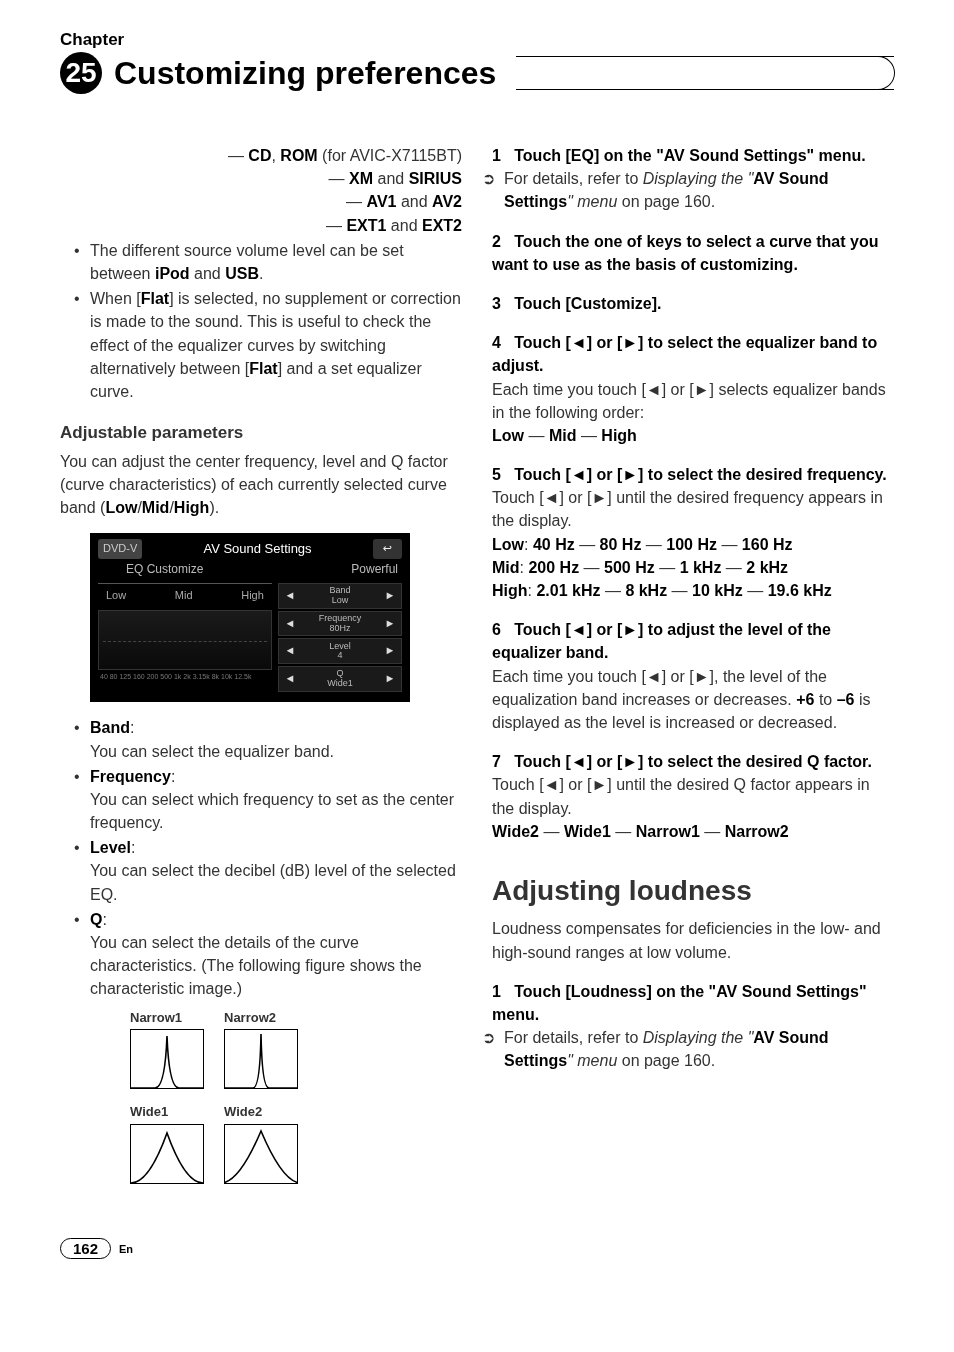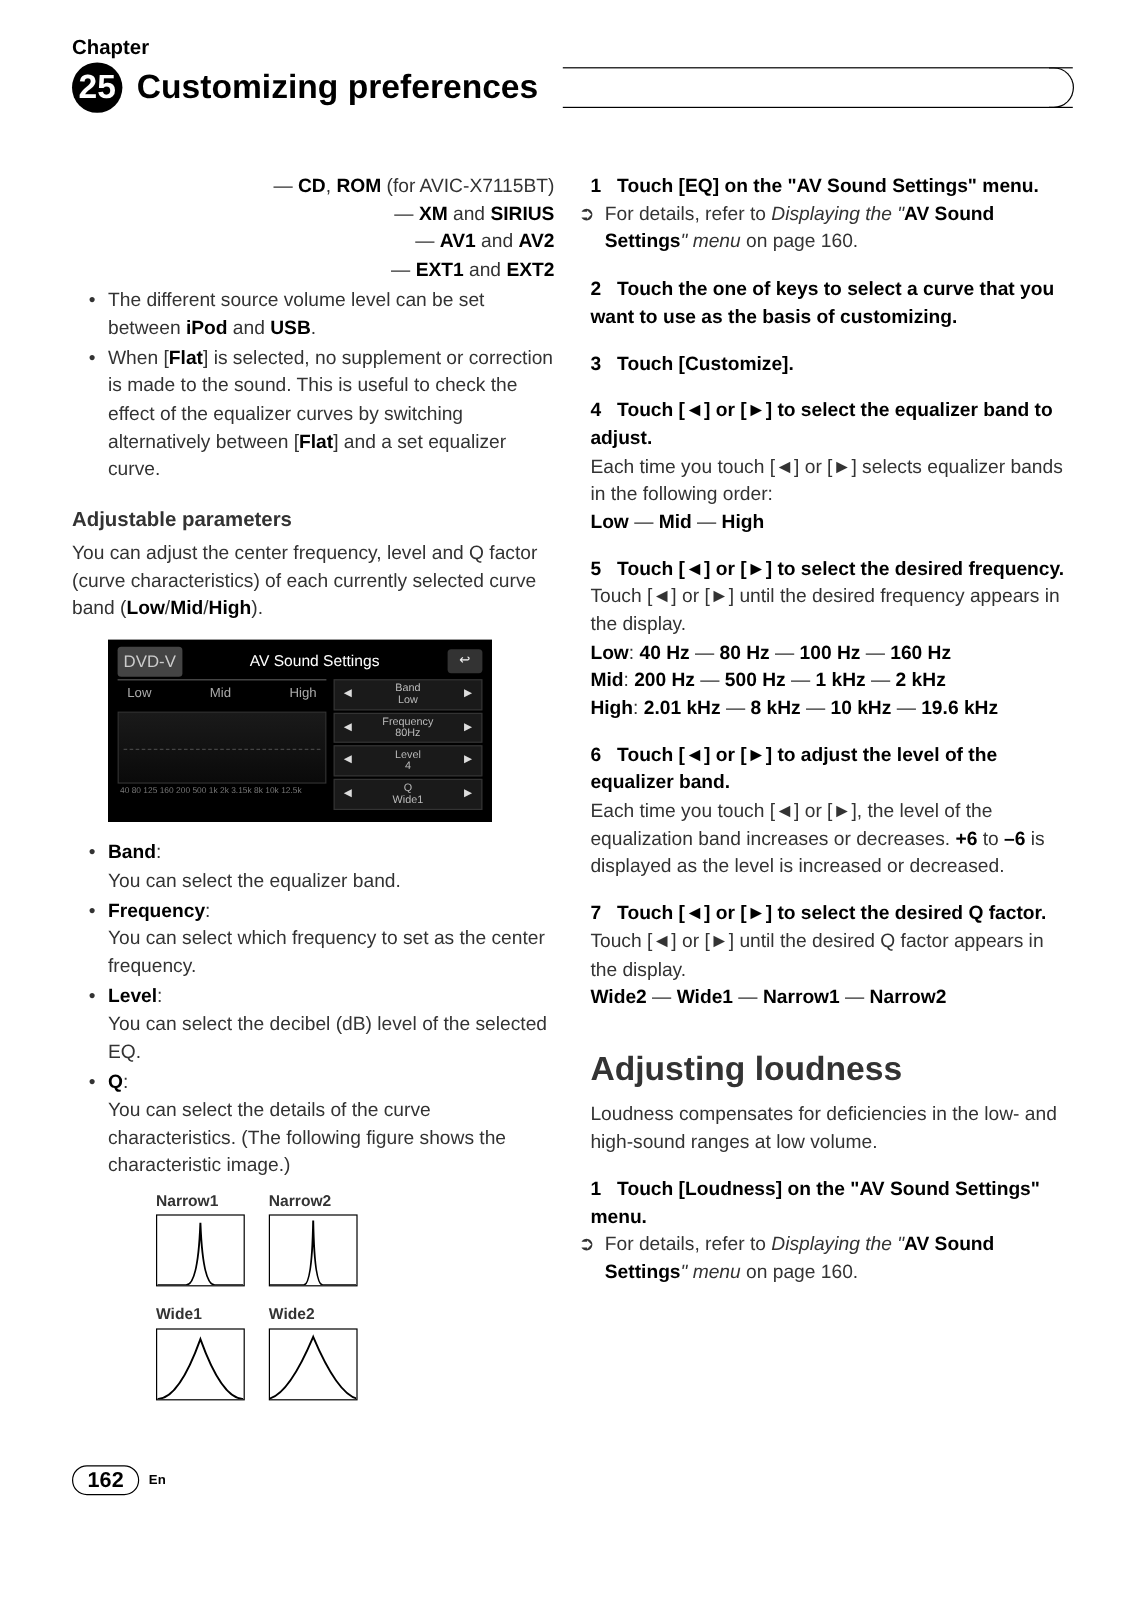--- a/index.html
+++ b/index.html
@@ -34,21 +34,21 @@
     color: #fff;
     display: flex;
     align-items: center;
     justify-content: center;
     font-size: 28px;
     font-weight: bold;
     flex-shrink: 0;
     margin-right: 12px;
   }
   .chapter-title {
-    font-size: 28px;
+    font-size: 32px;
     font-weight: bold;
     padding-right: 20px;
   }
   .title-line-wrap {
     flex: 1;
     height: 42px;
     position: relative;
   }
   .title-line-top, .title-line-bottom {
     position: absolute;
@@ -146,21 +146,21 @@
   .ss-top {
     display: flex;
     align-items: center;
     justify-content: space-between;
     margin-bottom: 2px;
   }
   .ss-icon {
     background: #444;
     border-radius: 3px;
     padding: 2px 5px;
-    font-size: 14px;
+    font-size: 11px;
   }
   .ss-title {
     color: #fff;
     font-size: 13px;
   }
   .ss-back {
     background: #333;
     padding: 2px 10px;
     border-radius: 3px;
     color: #eee;
@@ -260,21 +260,21 @@
   .pagenum {
     margin-top: 40px;
     display: flex;
     align-items: center;
   }
   .pagenum-oval {
     border: 1.5px solid #000;
     border-radius: 14px;
     padding: 1px 12px;
     font-weight: bold;
-    font-size: 18px;
+    font-size: 15px;
     margin-right: 8px;
   }
   .pagenum-lang {
     font-size: 11px;
     font-weight: bold;
   }
   b { font-weight: bold; color: #000; }
   i { font-style: italic; }
 </style>
 </head>
@@ -324,20 +324,24 @@
       <div class="sec-head">Adjustable parameters</div>
       <div>
         <span>You can adjust the center frequency, level and Q factor (curve characteristics) of each currently selected curve band (</span><b>Low</b>/<b>Mid</b>/<b>High</b><span>).</span>
       </div>
 
       <div class="screenshot">
         <div class="ss-top">
           <span class="ss-icon">DVD-V</span>
           <span class="ss-title">AV Sound Settings</span>
           <span class="ss-back">↩</span>
+        </div>
+        <div class="ss-sub">
+          <span>EQ Customize</span>
+          <span>Powerful</span>
         </div>
         <div class="ss-body">
           <div class="ss-graph">
             <div class="ss-tabs">
               <span>Low</span>
               <span>Mid</span>
               <span>High</span>
             </div>
             <div class="ss-bars"></div>
             <div class="ss-axis">40  80  125 160 200 500  1k   2k  3.15k  8k  10k 12.5k</div>

